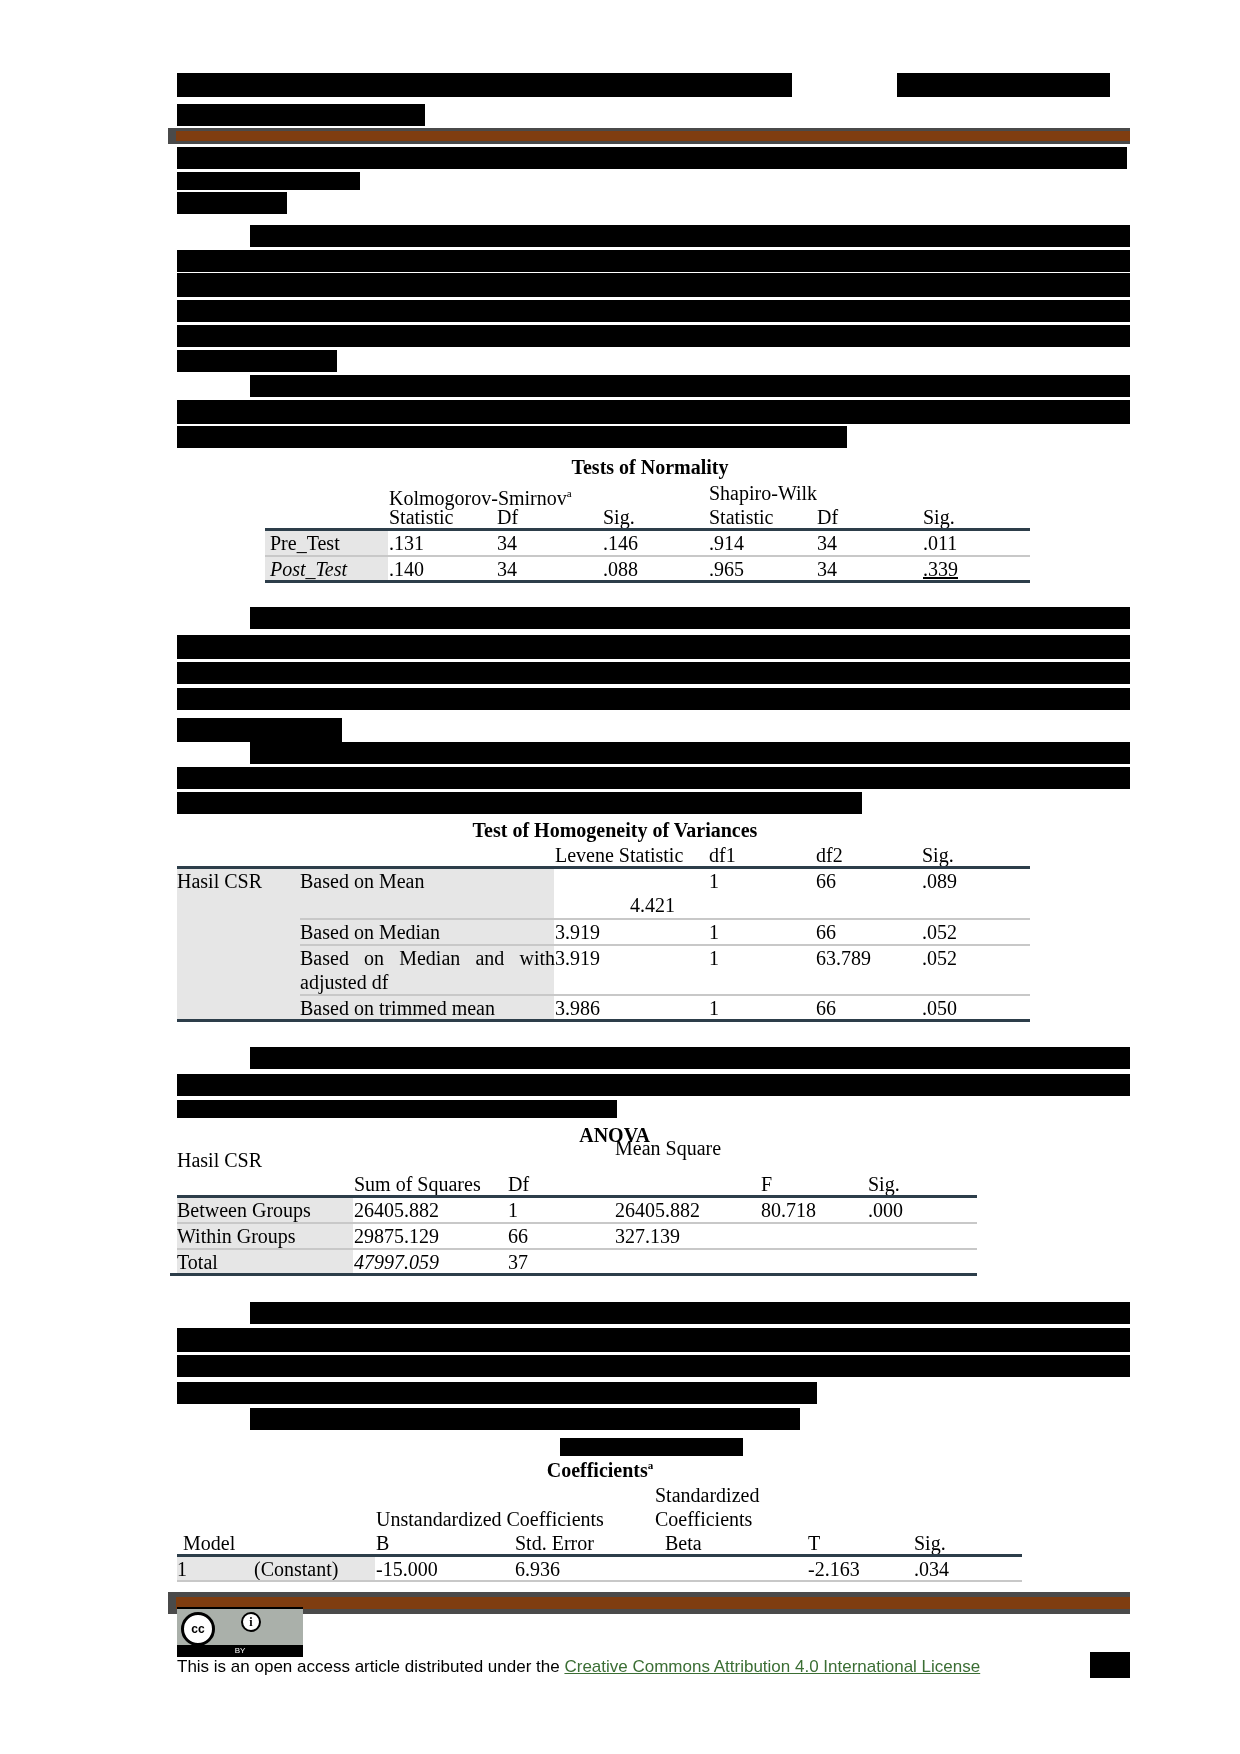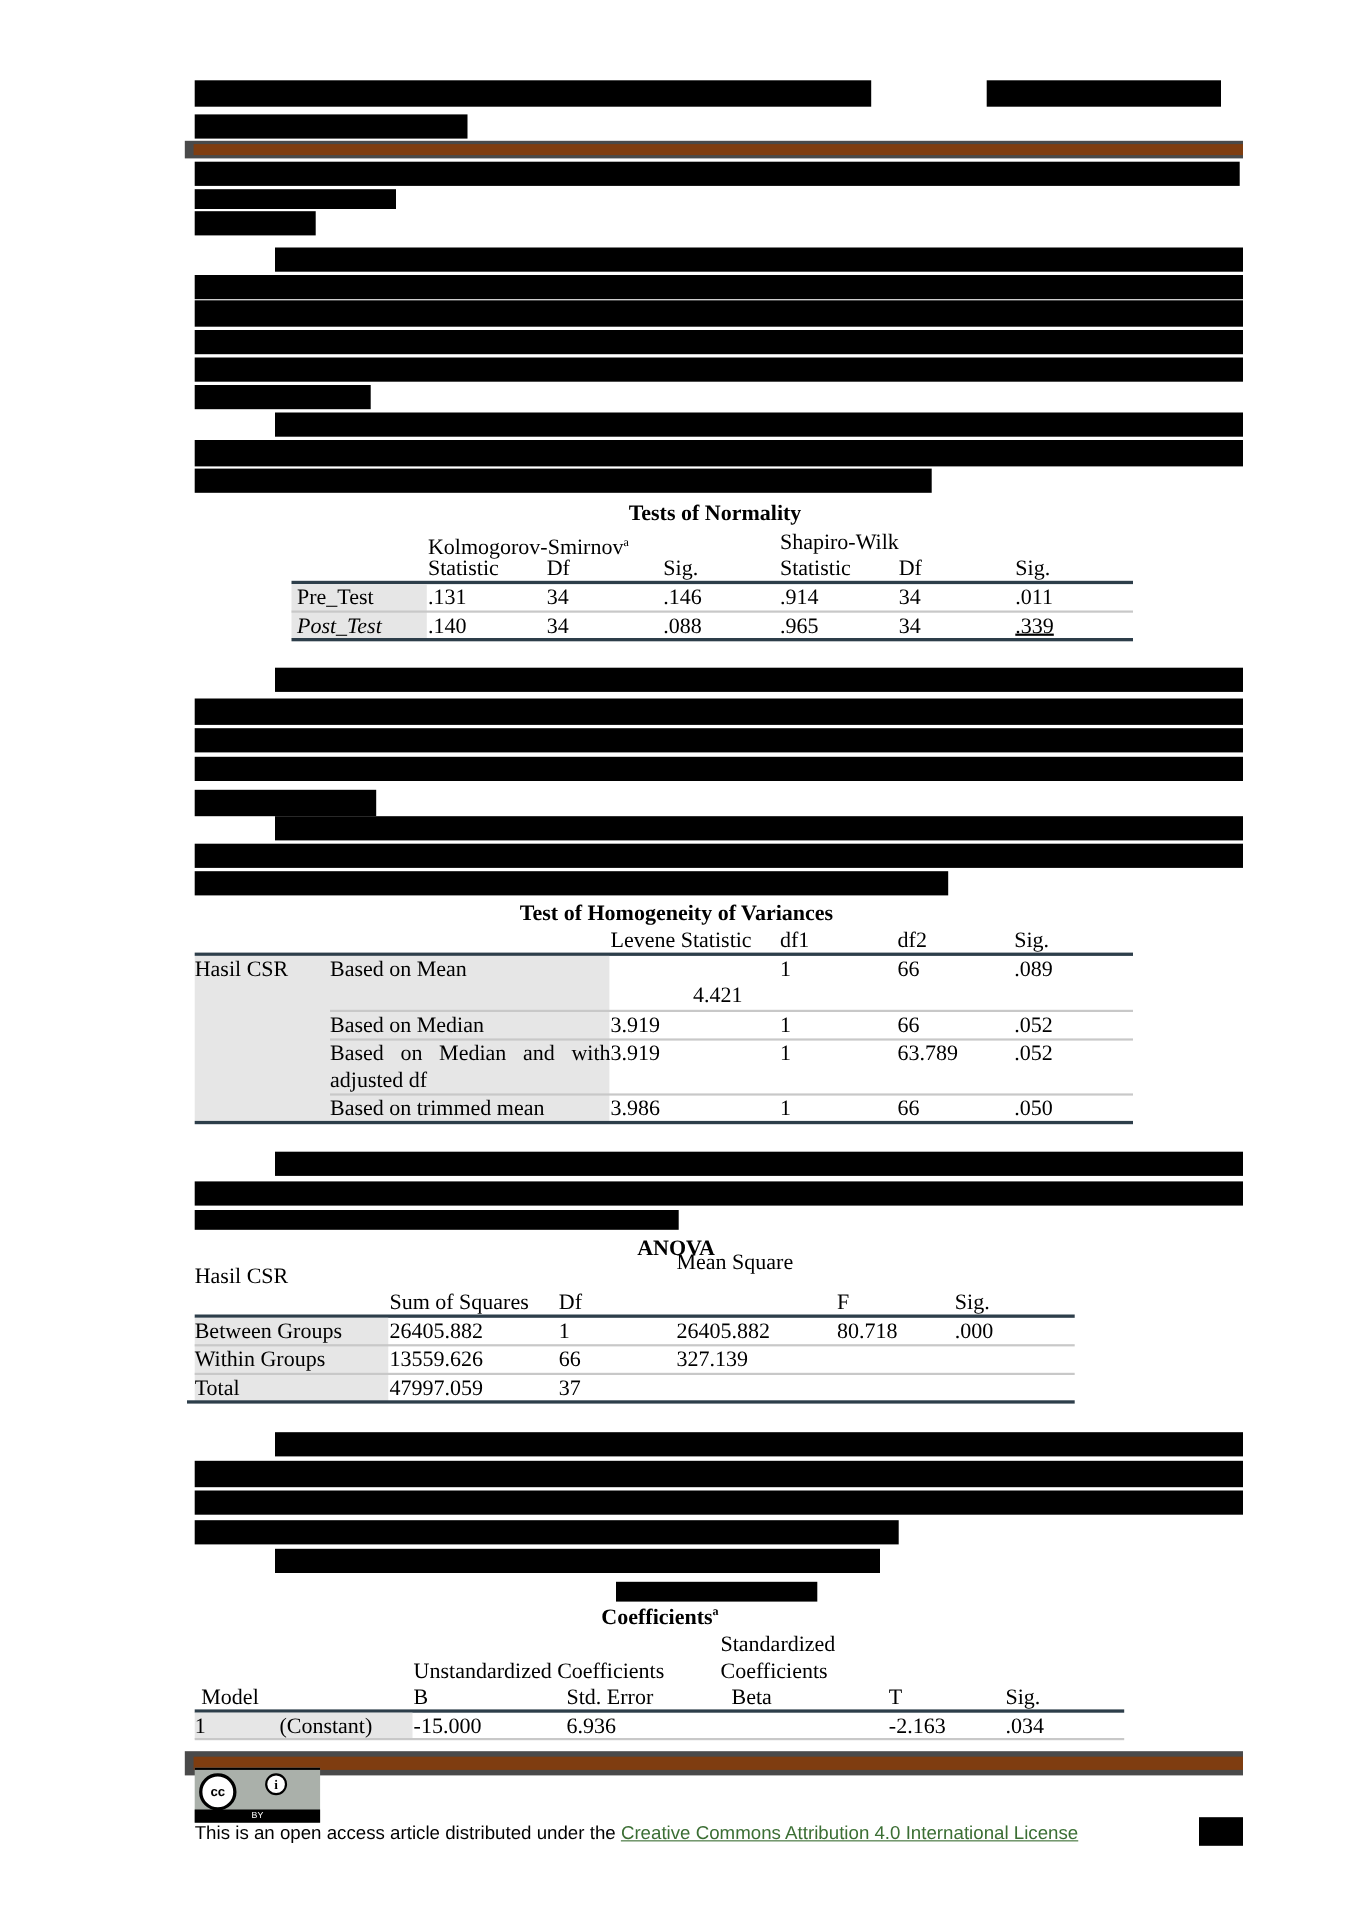--- a/index.html
+++ b/index.html
@@ -9,21 +9,21 @@
   .bar { position:absolute; left:168px; width:962px; background:#4a4a4a; }
   .bar .inner { position:absolute; left:8px; right:0; background:#7f3d10; }
   .tcap { position:absolute; font-weight:bold; font-size:20px; text-align:center; }
   .cell { position:absolute; font-size:20px; line-height:24px; white-space:nowrap; }
   .shade { position:absolute; background:#e6e6e6; }
   .hline { position:absolute; height:2px; background:#c8c8c8; }
   .hdark { position:absolute; height:3px; background:#2d3e4a; }
   sup { font-size:11px; }
   .footer-text { position:absolute; left:177px; top:1657px; font-family:"Liberation Sans", sans-serif; font-size:17px; }
   .footer-text a { color:#3b6e34; text-decoration:underline; }
-  .cc { position:absolute; left:177px; top:1607px; width:114px; height:48px; background:#aab0aa; border-top:2px solid #000; }
+  .cc { position:absolute; left:177px; top:1607px; width:126px; height:48px; background:#aab0aa; border-top:2px solid #000; }
   .cc .bottom { position:absolute; left:0; right:0; bottom:0; height:12px; background:#000; color:#fff; font-size:8px; text-align:center; line-height:12px; font-family:"Liberation Sans", sans-serif;}
   .cc .circ { position:absolute; left:4px; top:3px; width:34px; height:34px; border-radius:50%; background:#fff; border:3px solid #000; box-sizing:border-box; font-size:12px; font-weight:bold; text-align:center; line-height:28px; font-family:"Liberation Sans", sans-serif;}
   .cc .info { position:absolute; left:64px; top:3px; width:20px; height:20px; border-radius:50%; background:#fff; border:2px solid #000; box-sizing:border-box; font-size:12px; font-weight:bold; text-align:center; line-height:16px; font-family:"Liberation Serif", serif;}
 </style>
 </head>
 <body>
 
 <div class="redact" style="left:177px; top:73px; width:615px; height:24px;"></div>
 <div class="redact" style="left:897px; top:73px; width:213px; height:24px;"></div>
 <div class="redact" style="left:177px; top:104px; width:248px; height:22px;"></div>
@@ -135,26 +135,26 @@
   <div class="hdark" style="left:177px; top:1195px; width:800px;"></div>
   <div class="shade" style="left:177px; top:1198px; width:176px; height:76px;"></div>
   <div class="cell" style="left:177px; top:1198px;">Between Groups</div>
   <div class="cell" style="left:354px; top:1198px;">26405.882</div>
   <div class="cell" style="left:508px; top:1198px;">1</div>
   <div class="cell" style="left:615px; top:1198px;">26405.882</div>
   <div class="cell" style="left:761px; top:1198px;">80.718</div>
   <div class="cell" style="left:868px; top:1198px;">.000</div>
   <div class="hline" style="left:177px; top:1222px; width:800px;"></div>
   <div class="cell" style="left:177px; top:1224px;">Within Groups</div>
-  <div class="cell" style="left:354px; top:1224px;">13559.626</div>
+  <div class="cell" style="left:354px; top:1224px;">29875.129</div>
   <div class="cell" style="left:508px; top:1224px;">66</div>
   <div class="cell" style="left:615px; top:1224px;">327.139</div>
   <div class="hline" style="left:177px; top:1248px; width:800px;"></div>
   <div class="cell" style="left:177px; top:1250px;">Total</div>
-  <div class="cell" style="left:354px; top:1250px;">47997.059</div>
+  <div class="cell" style="left:354px; top:1250px;font-style:italic;">47997.059</div>
   <div class="cell" style="left:508px; top:1250px;">37</div>
   <div class="hdark" style="left:170px; top:1273px; width:807px;"></div>
 </div>
 
 <div class="redact" style="left:250px; top:1302px; width:880px; height:22px;"></div>
 <div class="redact" style="left:177px; top:1328px; width:953px; height:24px;"></div>
 <div class="redact" style="left:177px; top:1355px; width:953px; height:22px;"></div>
 <div class="redact" style="left:177px; top:1382px; width:640px; height:22px;"></div>
 <div class="redact" style="left:250px; top:1408px; width:550px; height:22px;"></div>
 <div class="redact" style="left:560px; top:1438px; width:183px; height:18px;"></div>

